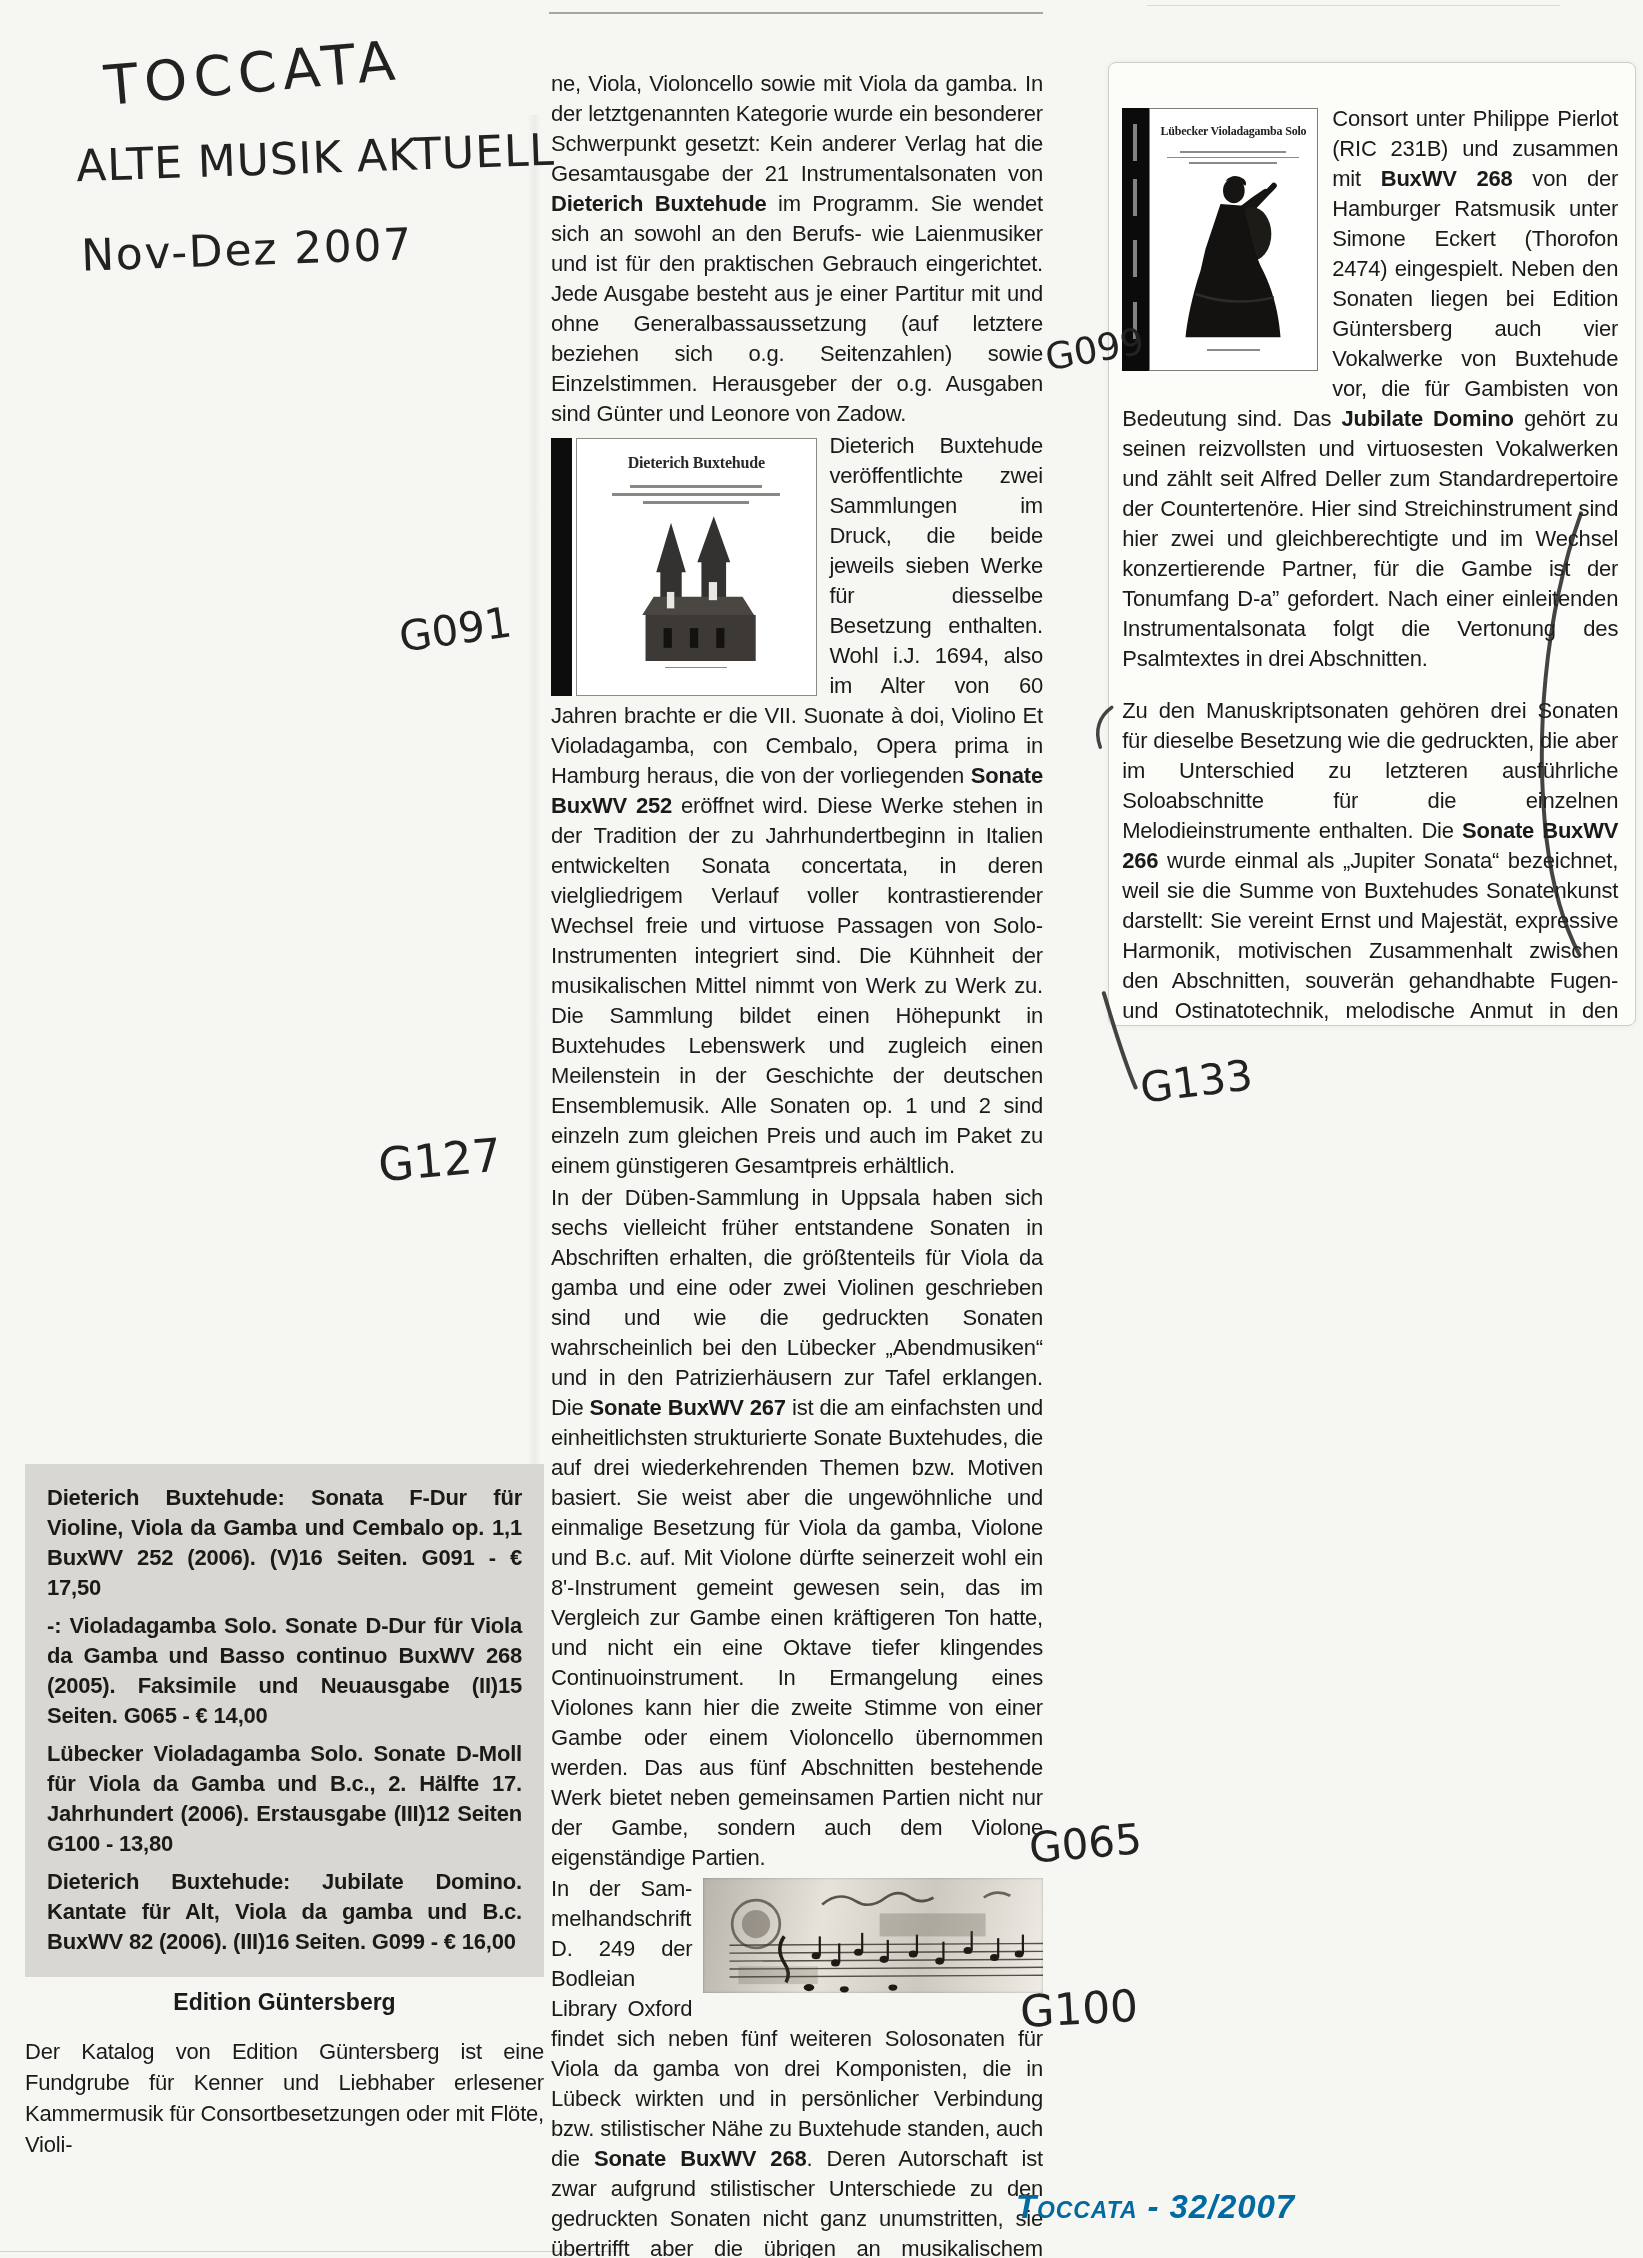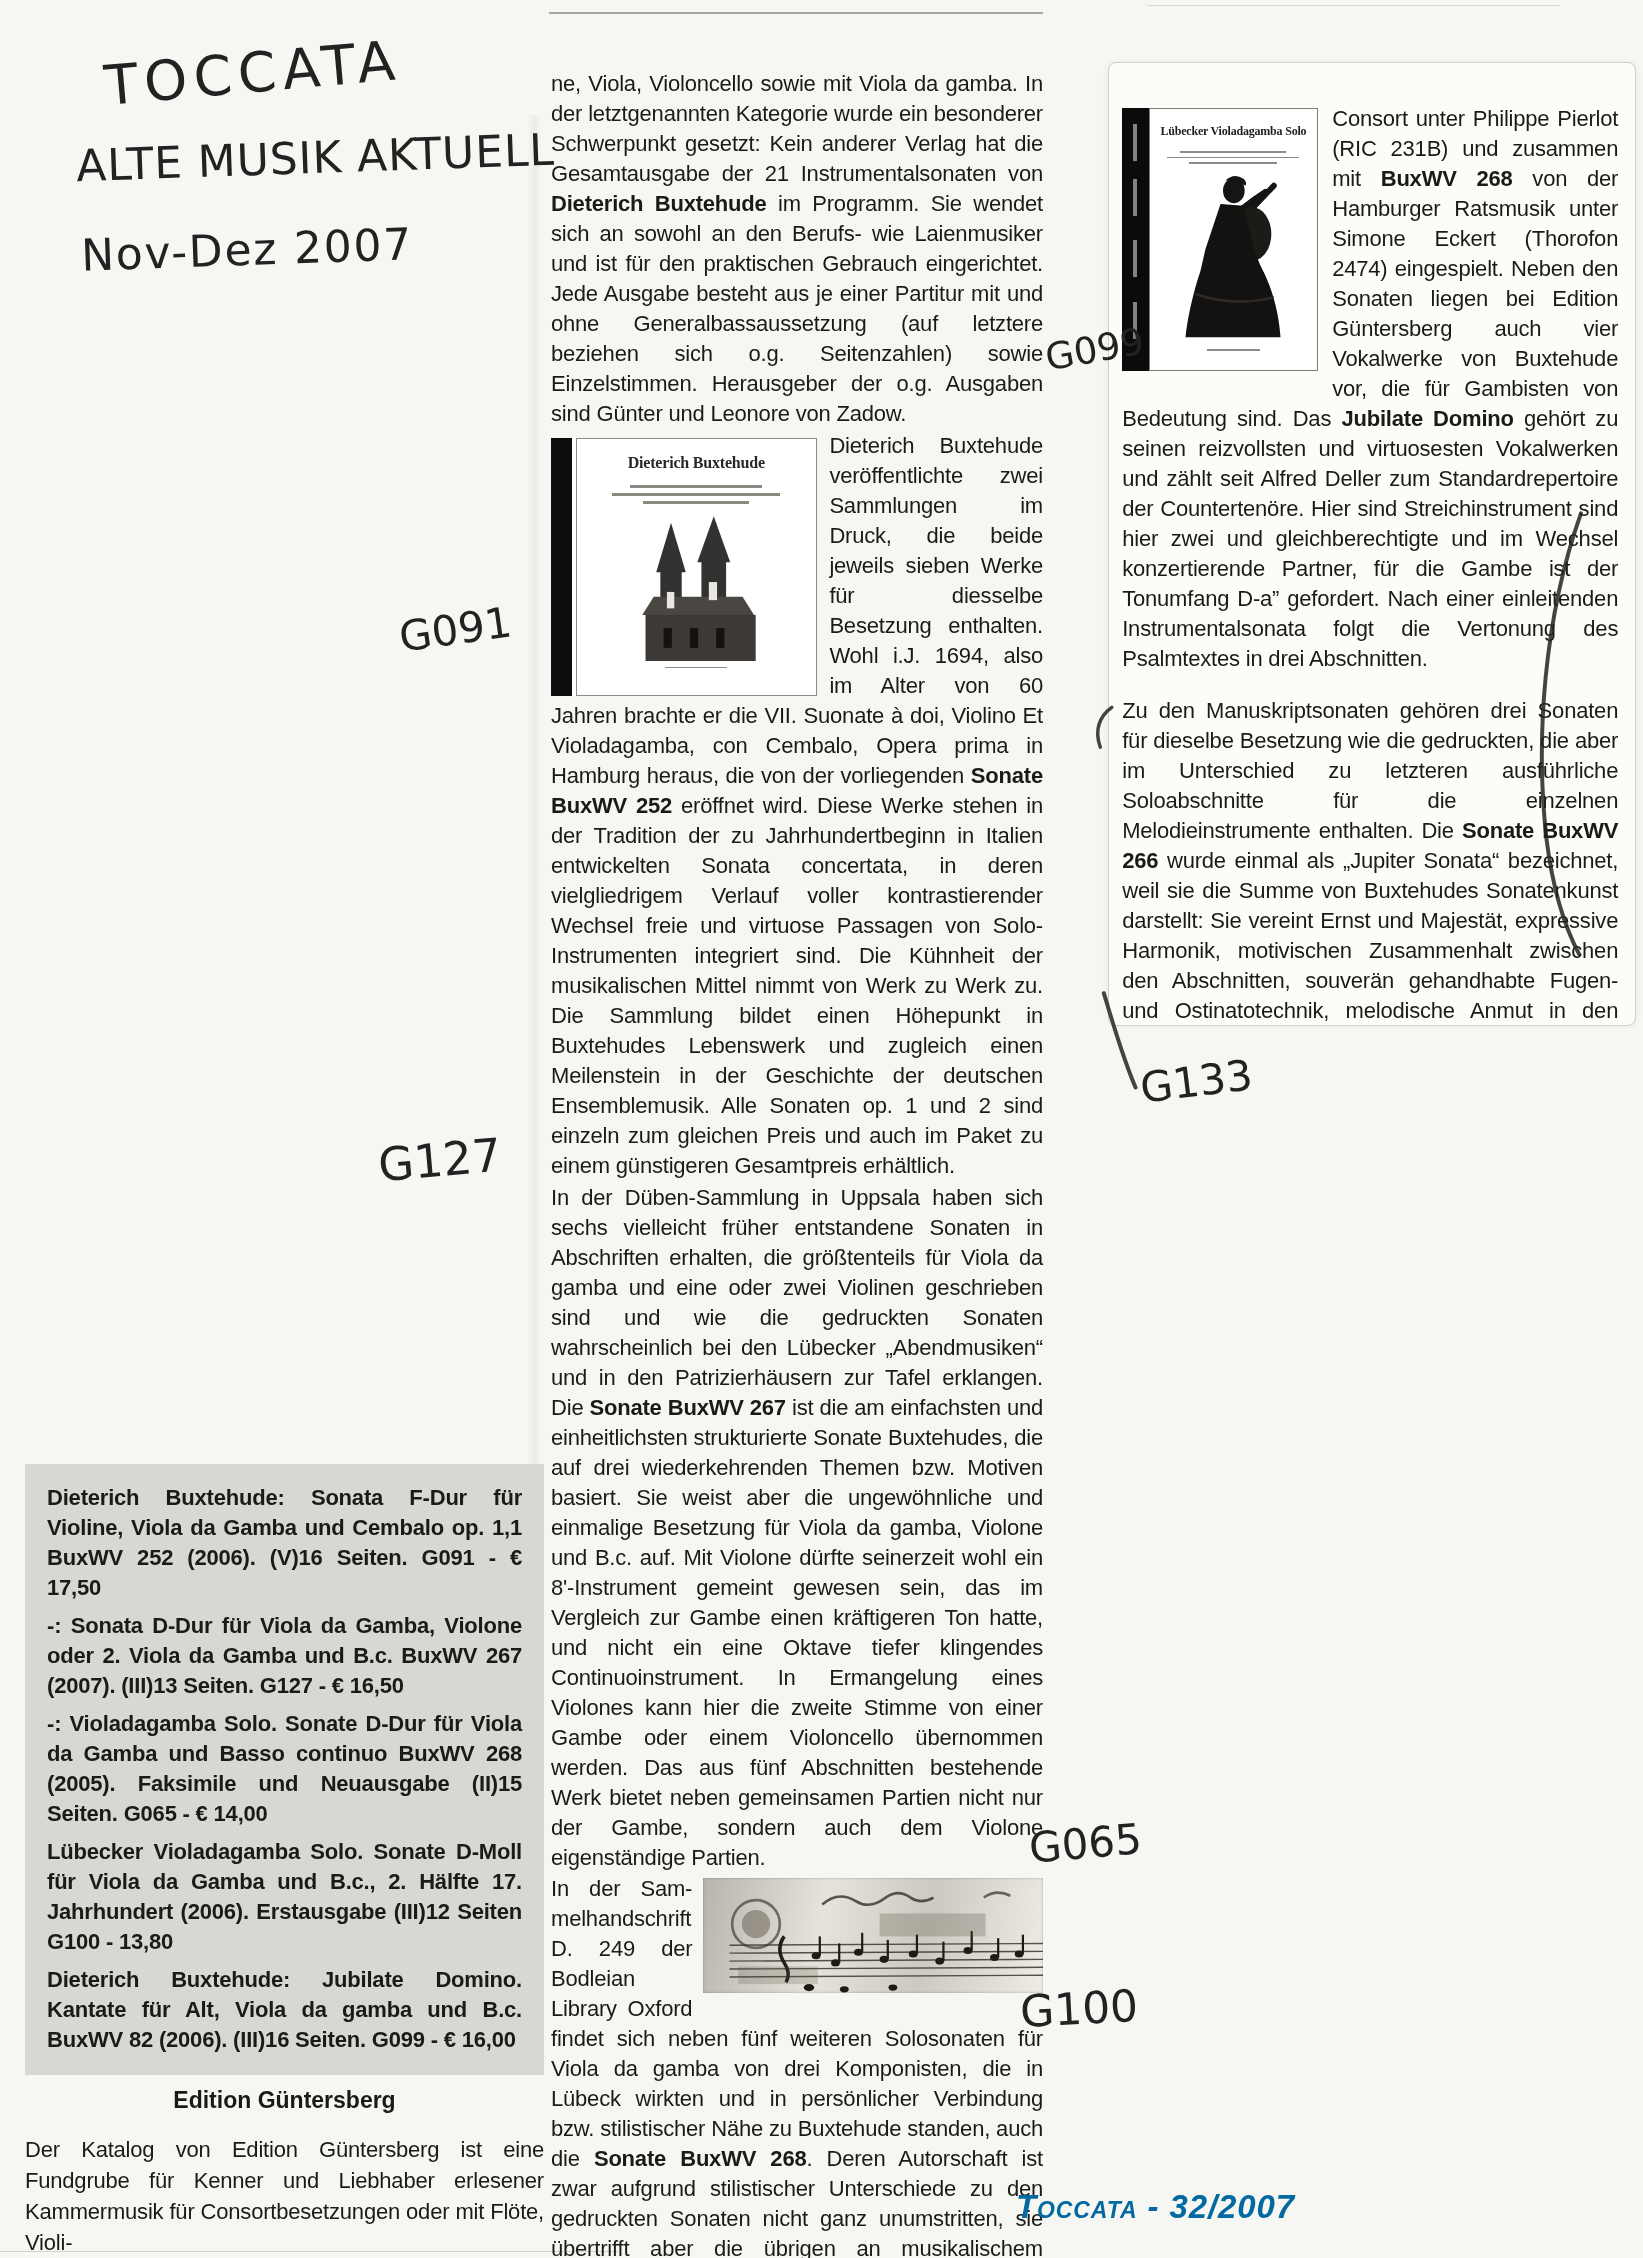--- a/index.html
+++ b/index.html
@@ -193,21 +193,20 @@
           </span>
         </span><span>Consort unter Philippe Pierlot (RIC 231B) und zusammen mit <b>BuxWV 268</b> von der Hamburger Ratsmusik unter Simone Eckert (Thorofon 2474) eingespielt. Neben den Sonaten liegen bei Edition Güntersberg auch vier Vokalwerke von Buxtehude vor, die für Gambisten von Bedeutung sind. Das <b>Jubilate Domino</b> gehört zu seinen reizvollsten und virtuosesten Vokalwerken und zählt seit Alfred Deller zum Standardrepertoire der Countertenöre. Hier sind Streichinstrument sind hier zwei und gleichberechtigte und im Wechsel konzertierende Partner, für die Gambe ist der Tonumfang D-a” gefordert. Nach einer einleitenden Instrumentalsonata folgt die Vertonung des Psalmtextes in drei Abschnitten.</span>
       </p>
       <p>Zu den Manuskriptsonaten gehören drei Sonaten für dieselbe Besetzung wie die gedruckten, die aber im Unterschied zu letzteren ausführliche Soloabschnitte für die einzelnen Melodieinstrumente enthalten. Die <b>Sonate BuxWV 266</b> wurde einmal als „Jupiter Sonata“ bezeichnet, weil sie die Summe von Buxtehudes Sonatenkunst darstellt: Sie vereint Ernst und Majestät, expressive Harmonik, motivischen Zusammenhalt zwischen den Abschnitten, souverän gehandhabte Fugen- und Ostinatotechnik, melodische Anmut in den Tanzsätzen und Solopassagen im stylus phantasicus. BuxWV 266 und 267 liegen auf CD mit John Holloway, Jaap ter Linden, Lars Ulrik Mortensen u.a. vor (Da Capo 8.224121).</p>
     </div>
   </div>
 
   <div class="left-bottom">
     <div class="pubbox">
       <div>Dieterich Buxtehude: Sonata F-Dur für Violine, Viola da Gamba und Cembalo op. 1,1 BuxWV 252 (2006). (V)16 Seiten. G091 - € 17,50</div>
-      <div>-: Sonata D-Dur für Viola da Gamba, Violone oder 2. Viola da Gamba und B.c. BuxWV 267 (2007). (III)13 Seiten. G127 - € 16,50</div>
       <div>-: Violadagamba Solo. Sonate D-Dur für Viola da Gamba und Basso continuo BuxWV 268 (2005). Faksimile und Neuausgabe (II)15 Seiten. G065 - € 14,00</div>
       <div>Lübecker Violadagamba Solo. Sonate D-Moll für Viola da Gamba und B.c., 2. Hälfte 17. Jahrhundert (2006). Erstausgabe (III)12 Seiten G100 -  13,80</div>
       <div>Dieterich Buxtehude: Jubilate Domino. Kantate für Alt, Viola da gamba und B.c. BuxWV 82 (2006). (III)16 Seiten. G099 - € 16,00</div>
     </div>
     <div class="publisher">Edition Güntersberg</div>
     <div class="catalog">Der Katalog von Edition Güntersberg ist eine Fundgrube für Kenner und Liebhaber erlesener Kammermusik für Consortbesetzungen oder mit Flöte, Violi-</div>
 
   </div>
 
   <div class="journal">Toccata - 32/2007</div>

